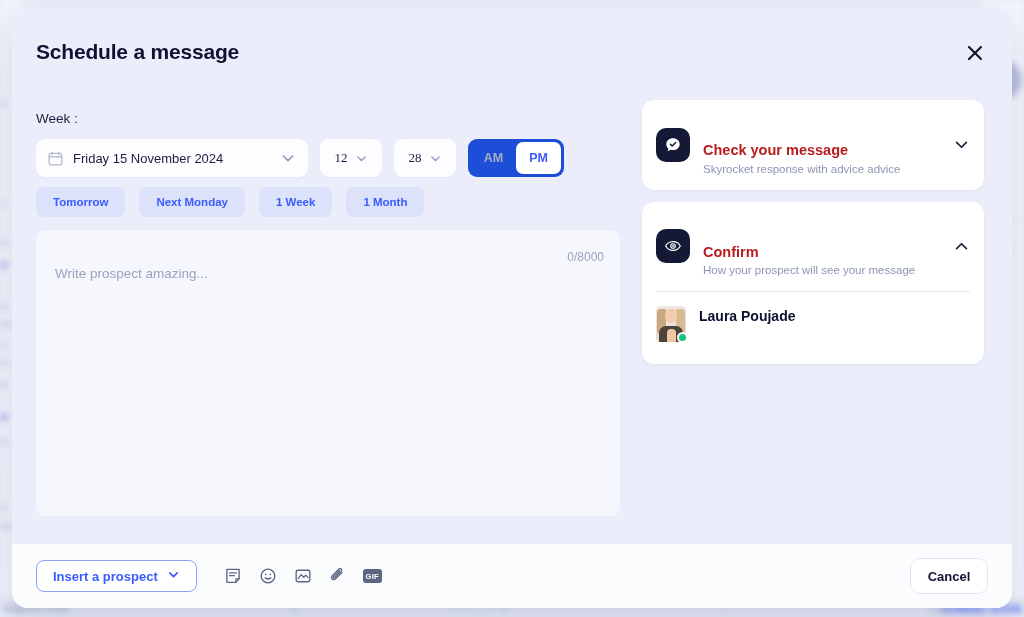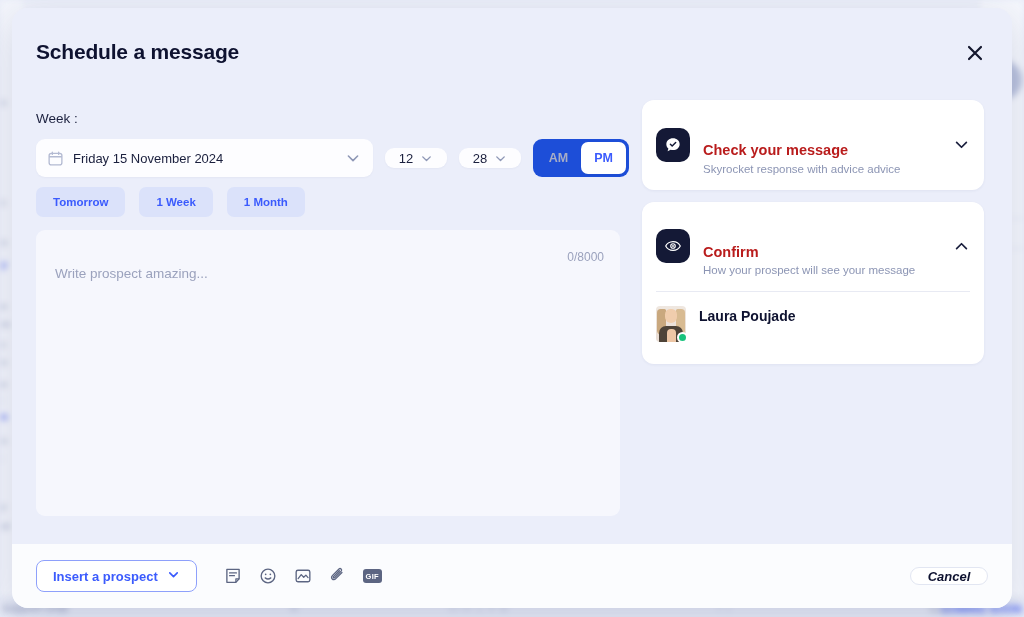--- a/index.html
+++ b/index.html
@@ -100,36 +100,37 @@
     position: absolute; left: 24px; top: 103px;
     font-size: 13.5px; color: #1a1f3d;
   }
 
   
   .date-row {
     position: absolute; left: 24px; top: 131px;
     display: flex; align-items: center; gap: 12px;
   }
   .date-select {
-    width: 337px; height: 38px;
+    width: 272px; height: 38px;
     background: #fdfdff; border-radius: 9px;
     display: flex; align-items: center; padding: 0 12px;
     cursor: pointer;
     box-shadow: 0 1px 2px rgba(40,50,100,0.04);
   }
   .date-select .cal-ico { flex: 0 0 auto; margin-right: 10px; display: flex; }
   .date-select .dtxt { flex: 1 1 auto; font-size: 13px; color: #1a1f3d; }
   .chev { flex: 0 0 auto; display: flex; }
 
   .num-select {
-    width: 62px; height: 20px;
+    width: 62px; height: 38px;
     background: #fdfdff; border-radius: 9px;
     display: flex; align-items: center; justify-content: center; gap: 7px;
     cursor: pointer;
     box-shadow: 0 1px 2px rgba(40,50,100,0.04);
+    font-family: Liberation Serif, serif;
   }
   .num-select .ntxt { font-size: 13px; color: #1a1f3d; }
 
   .ampm {
     height: 38px; border-radius: 9px;
     background: #1d4ed8;
     display: flex; align-items: center; padding: 3px;
   }
   .ampm-opt {
     width: 45px; height: 32px; border-radius: 7px;
@@ -253,25 +254,24 @@
   .gif-ico {
     width: 19px; height: 14px; border-radius: 3px;
     background: #5c6582;
     color: #fff; font-size: 7.5px; font-weight: bold;
     display: flex; align-items: center; justify-content: center;
     letter-spacing: 0.3px;
     cursor: pointer;
   }
   .footer-spacer { flex: 1 1 auto; }
   .btn {
-    height: 18px; border-radius: 10px;
+    height: 36px; border-radius: 10px;
     display: flex; align-items: center; justify-content: center;
     font-size: 13px; font-weight: bold;
     cursor: pointer;
-    font-style: italic;
   }
   .btn-cancel {
     width: 78px; background: #ffffff; color: #0e1230;
     border: 1px solid #e2e6f2;
   }
   .btn-confirm {
     width: 94px; background: #d5d9e8; color: #a9b0c6;
     border: none; margin-left: 14px;
     cursor: default;
   }
@@ -377,20 +377,21 @@
       </div>
 
       <div class="ampm">
         <div class="ampm-opt">AM</div>
         <div class="ampm-opt active">PM</div>
       </div>
     </div>
 
     <div class="chips">
       <div class="chip">Tomorrow</div>
+      <div class="chip">Next Monday</div>
       <div class="chip">1 Week</div>
       <div class="chip">1 Month</div>
     </div>
 
     <div class="composer">
       <div class="ph">Write prospect amazing...</div>
       <div class="count">0/8000</div>
     </div>
 
     <div class="right-col">

